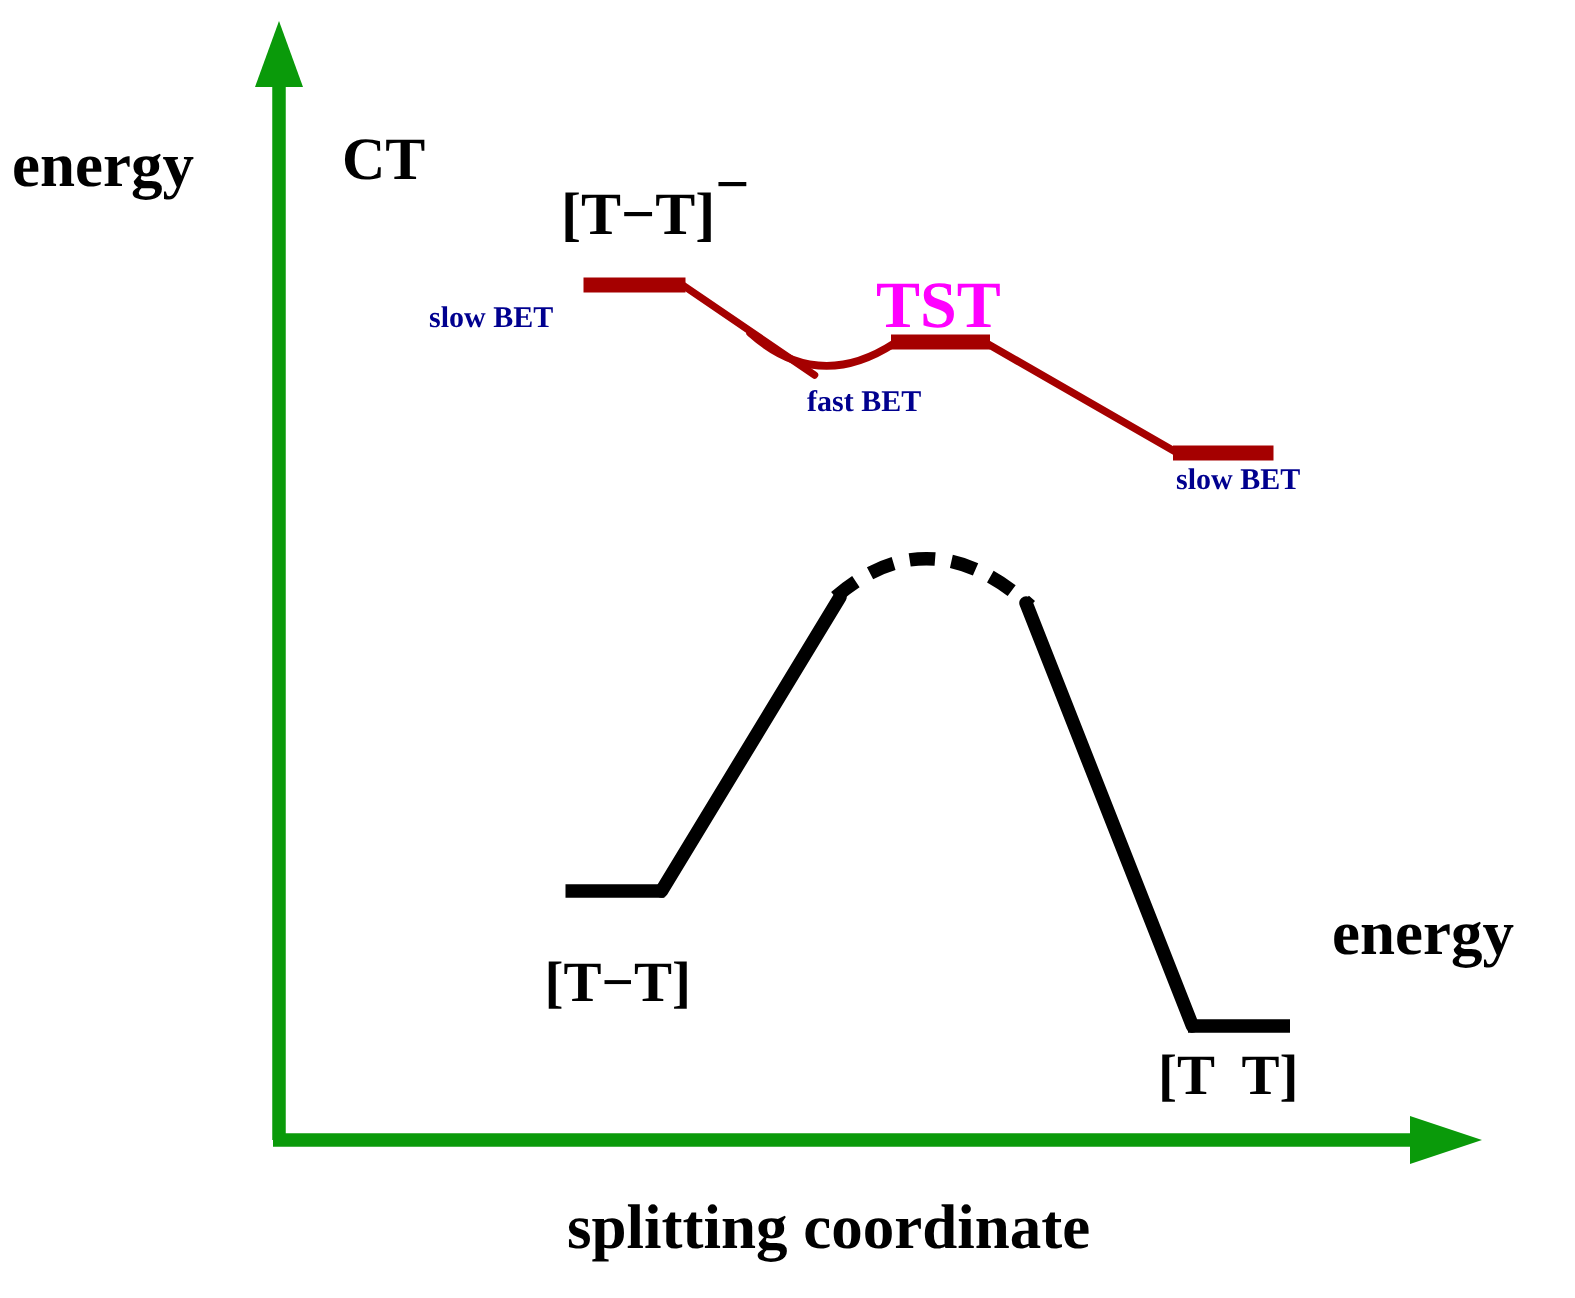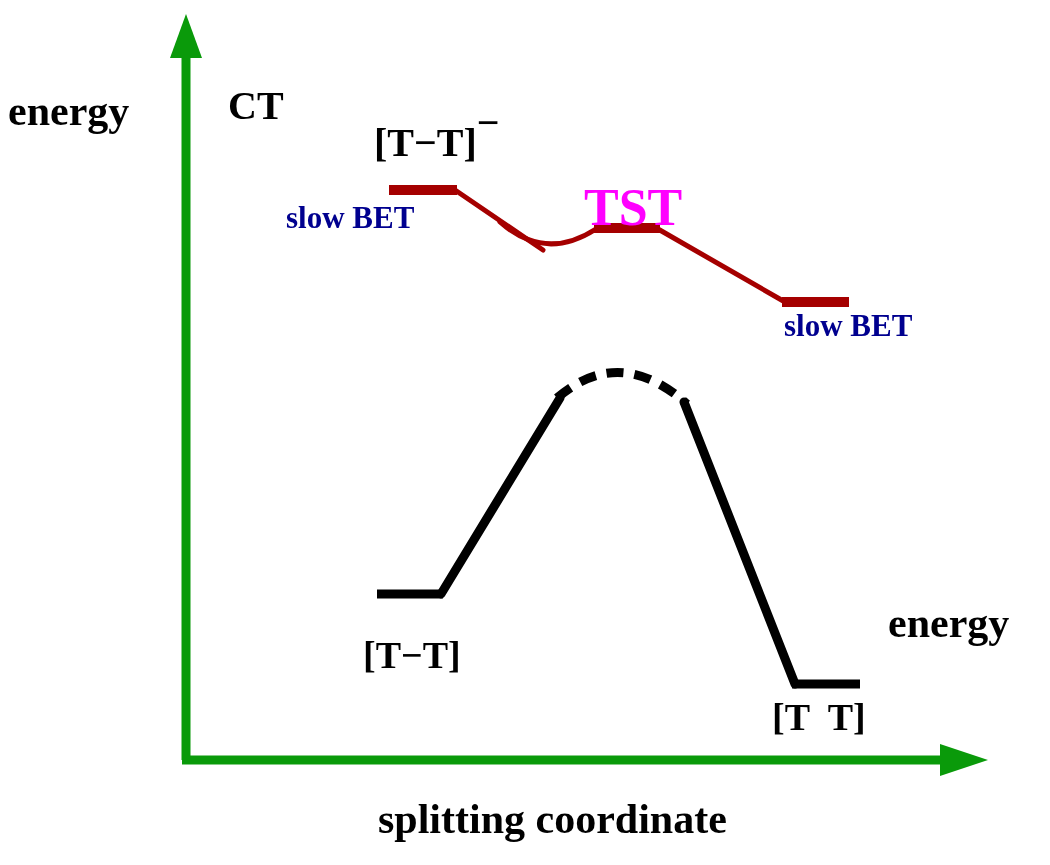--- a/index.html
+++ b/index.html
@@ -50,32 +50,32 @@
   .sup-minus {
     font-size: 40px;
     vertical-align: 20px;
     letter-spacing: 0;
   }
   .sup-gap { letter-spacing: 0.18em; }
 
   
   .bet {
     color: #00008f;
-    font-size: 31px;
+    font-size: 20px;
   }
   #slow-bet-left   { left: 286px; top: 202px; }
   #fast-bet-label  { left: 538px; top: 258px; }
   #slow-bet-right  { left: 784px; top: 310px; }
 
   
   #tst-label {
     left: 584px;
     top: 182px;
     color: #ff00ff;
-    font-size: 52px;
+    font-size: 44px;
   }
 
   
   .neutral-species {
     color: #000000;
     font-size: 38px;
   }
   #tt-bonded-neutral { left: 363px; top: 636px; }
   #tt-split-neutral  { left: 772px; top: 698px; }
 </style>
@@ -124,20 +124,21 @@
 
   <div class="lbl axis-title" id="neutral-label">energy</div>
 
   <div class="lbl species" id="ct-label">CT</div>
 
   <div class="lbl species" id="tt-bonded-anion"><span>[T−T]</span><sup class="sup-minus">−</sup></div>
 
 
   <div class="lbl bet" id="slow-bet-left">slow BET</div>
 
+  <div class="lbl bet" id="fast-bet-label">fast BET</div>
 
   <div class="lbl bet" id="slow-bet-right">slow BET</div>
 
   <div class="lbl" id="tst-label">TST</div>
 
   <div class="lbl neutral-species" id="tt-bonded-neutral">[T−T]</div>
 
   <div class="lbl neutral-species" id="tt-split-neutral">[T  T]</div>
 
 </div>

